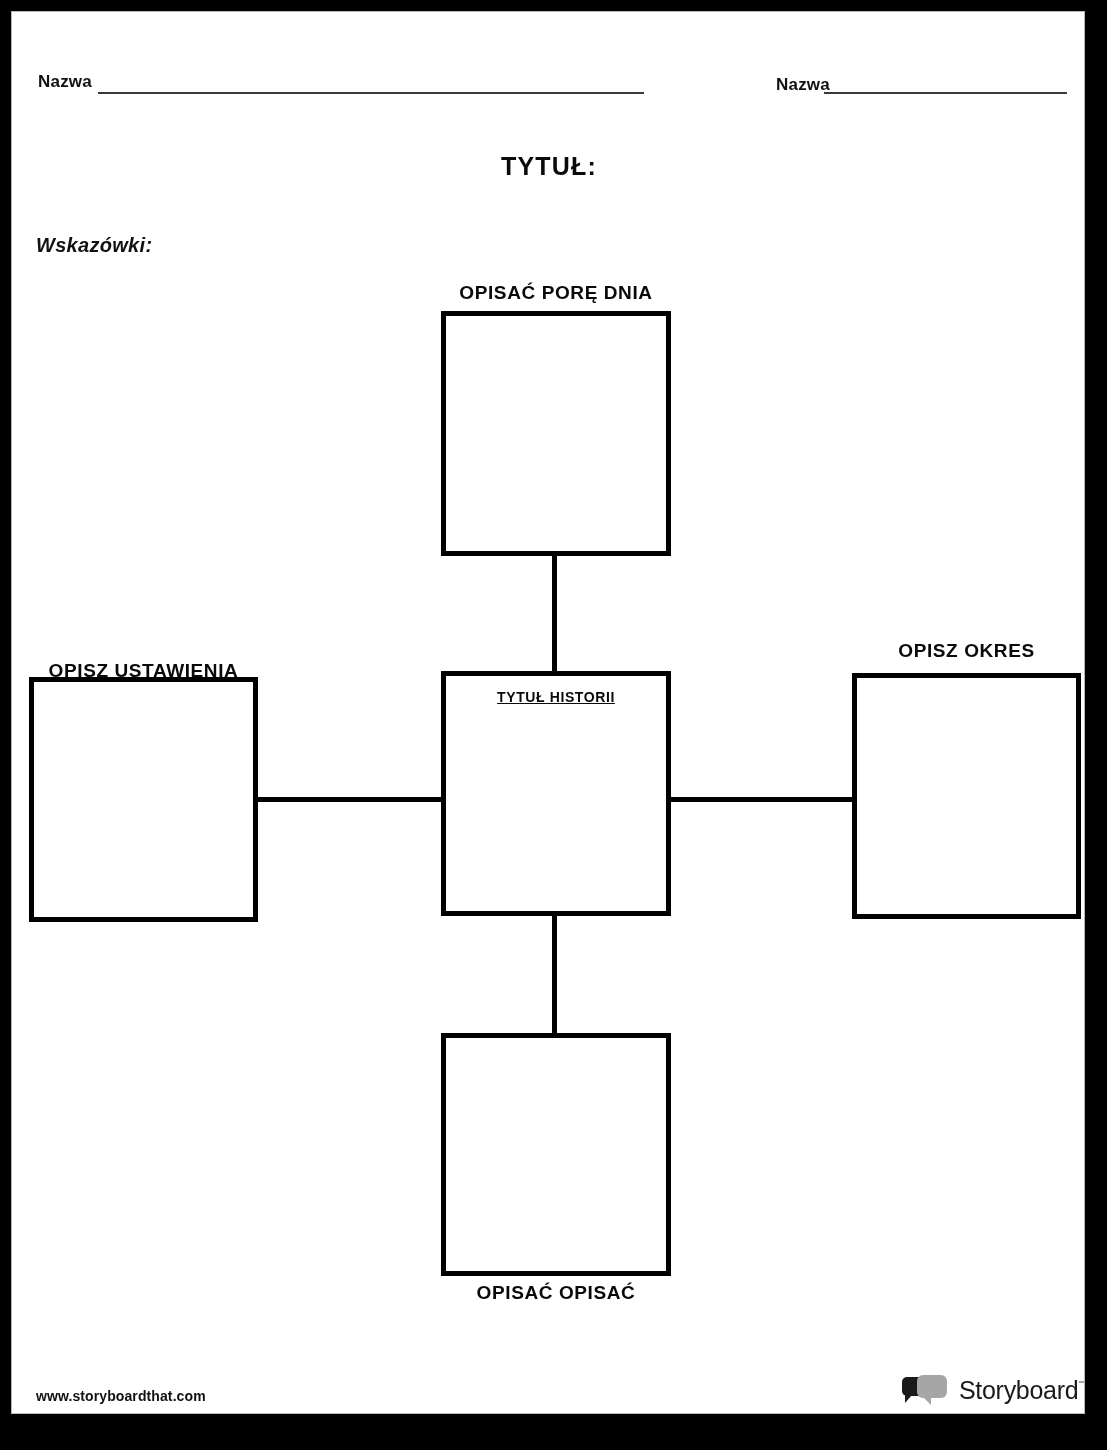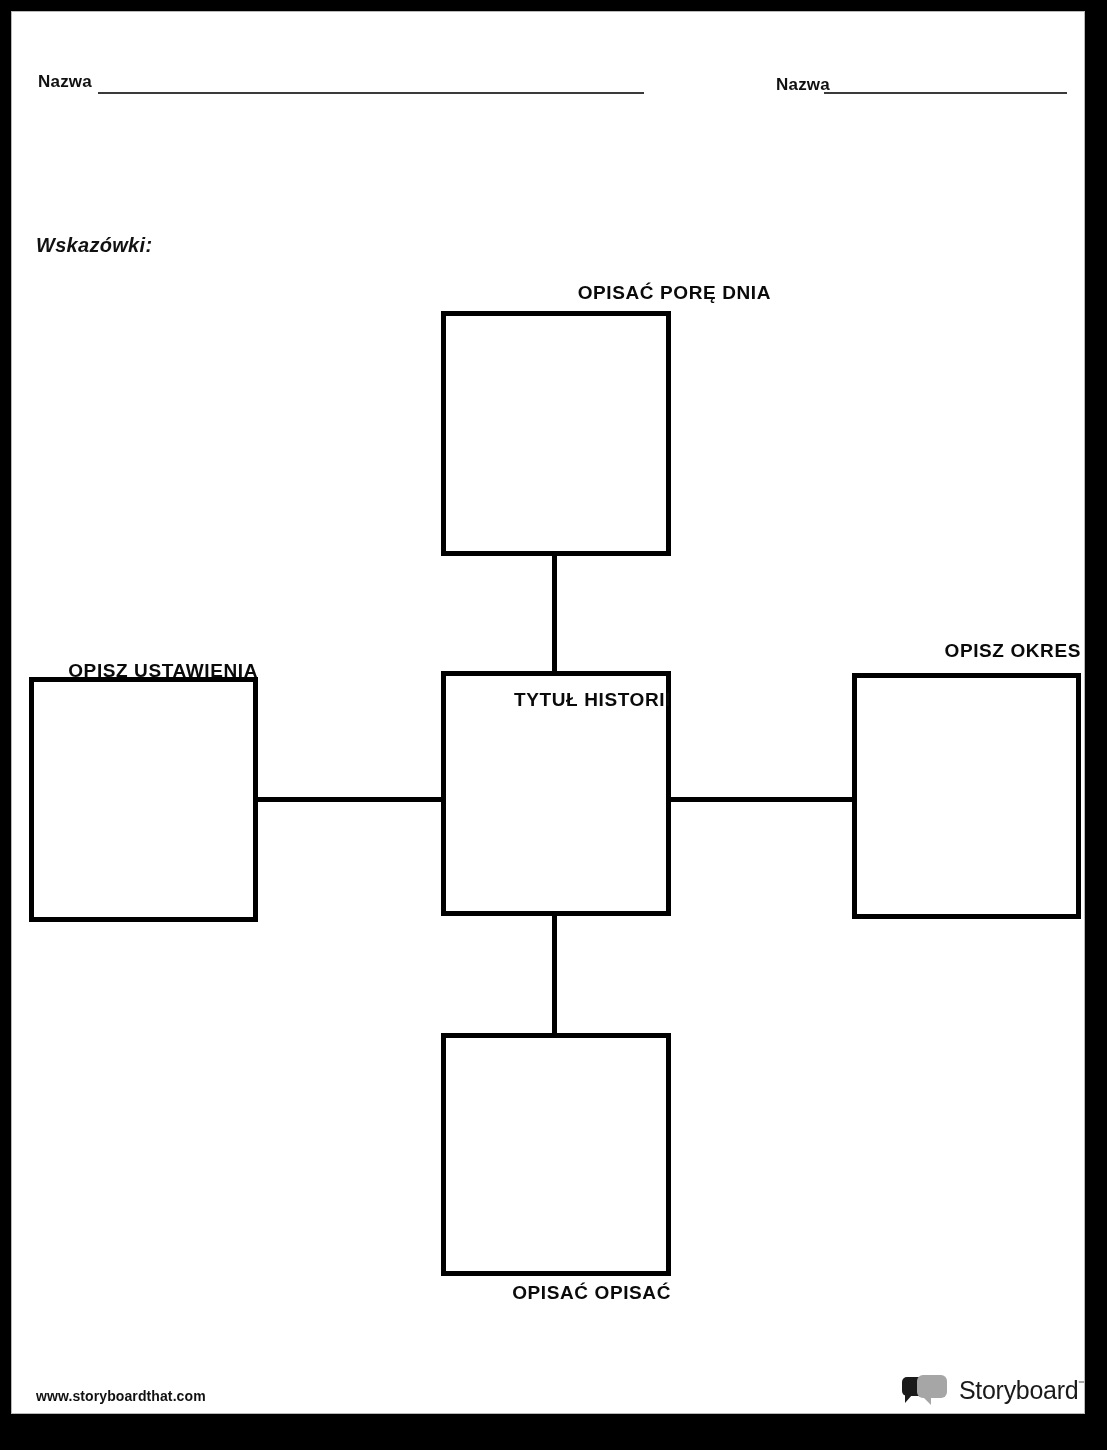--- a/index.html
+++ b/index.html
@@ -86,31 +86,31 @@
     box-sizing: border-box;
     z-index: 3;
   }
   .node-caption {
     position: absolute;
     font-weight: bold;
     font-size: 19px;
     letter-spacing: 0.6px;
     color: #0a0a0a;
     white-space: nowrap;
-    text-align: right;
+    text-align: center;
     z-index: 4;
   }
 
   
   #box-top      { left: 429px; top: 299px;  width: 230px; height: 245px; }
   #caption-top  { left: 329px; top: 270px;  width: 430px; }
 
   
   #box-center      { left: 429px; top: 659px; width: 230px; height: 245px; }
-  #caption-center  { left: 429px; top: 677px; width: 230px; font-size: 19px; }
+  #caption-center  { left: 429px; top: 677px; width: 230px; font-size: 14px; text-decoration: underline; }
 
   
   #box-left      { left: 17px;  top: 665px; width: 229px; height: 245px; }
   #caption-left  { left: 17px;  top: 640px; width: 229px; margin-top: 8px; }
 
   
   #box-right      { left: 840px; top: 661px; width: 229px; height: 246px; }
   #caption-right  { left: 840px; top: 628px; width: 229px; }
 
   
@@ -196,20 +196,21 @@
 
 <div id="worksheet">
   <div id="page">
 
     <div id="name-label" class="field-label">Nazwa</div>
     <div id="name-rule" class="field-rule"></div>
 
     <div id="date-label" class="field-label">Nazwa</div>
     <div id="date-rule" class="field-rule"></div>
 
+    <div id="worksheet-title">TYTUŁ:</div>
 
     <div id="instructions-label">Wskazówki:</div>
 
     <div id="conn-top" class="connector"></div>
     <div id="conn-bottom" class="connector"></div>
     <div id="conn-left" class="connector"></div>
     <div id="conn-right" class="connector"></div>
 
     <div id="caption-top" class="node-caption">OPISAĆ PORĘ DNIA</div>
     <div id="box-top" class="node-box"></div>

